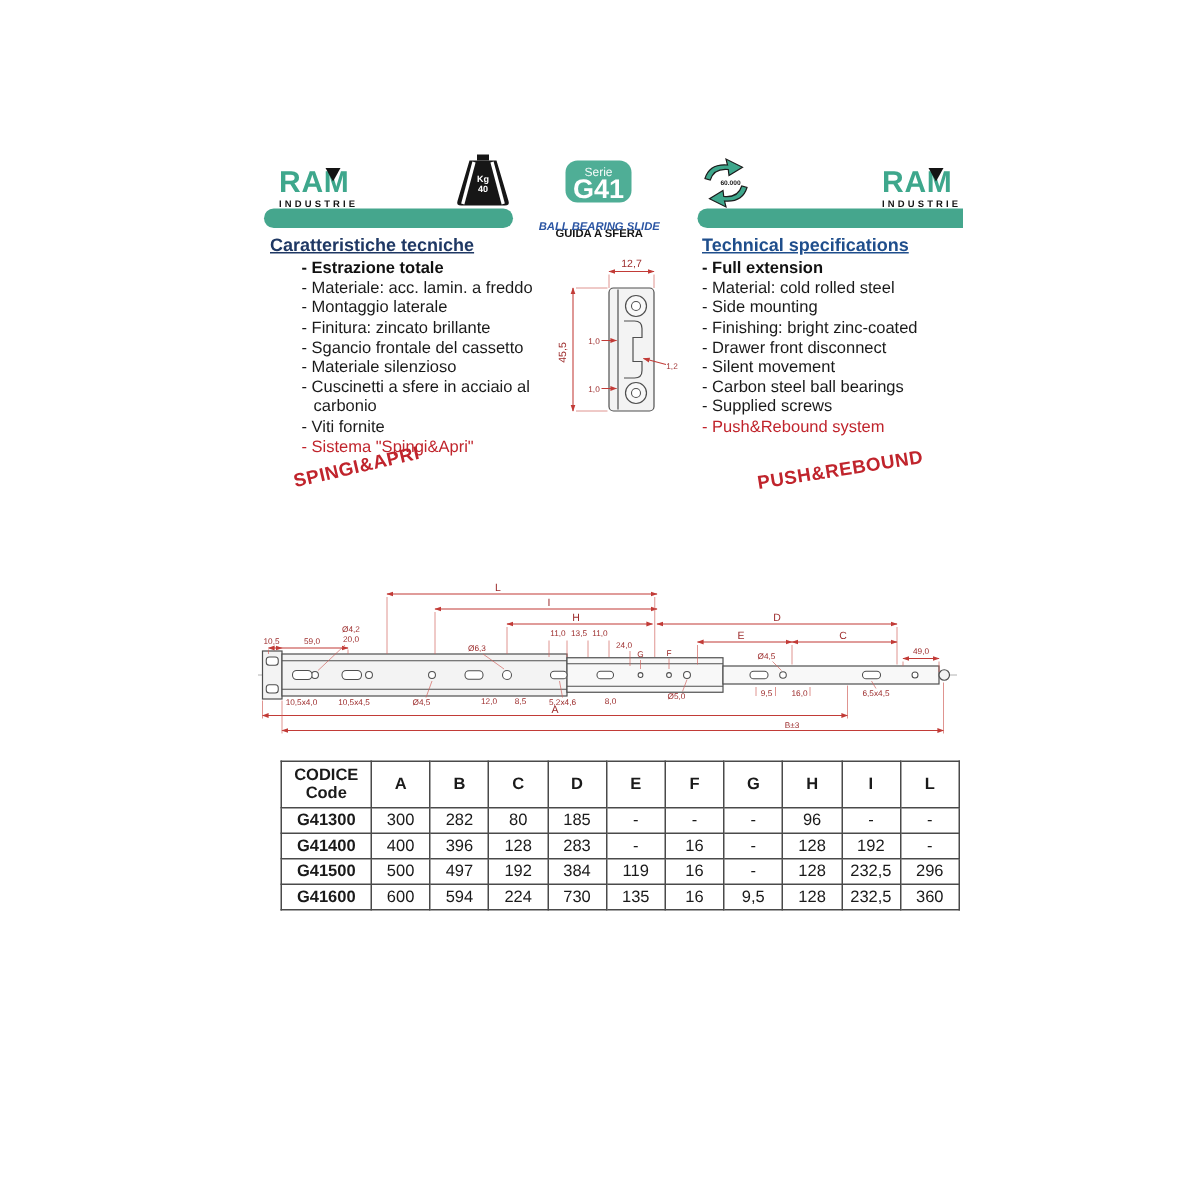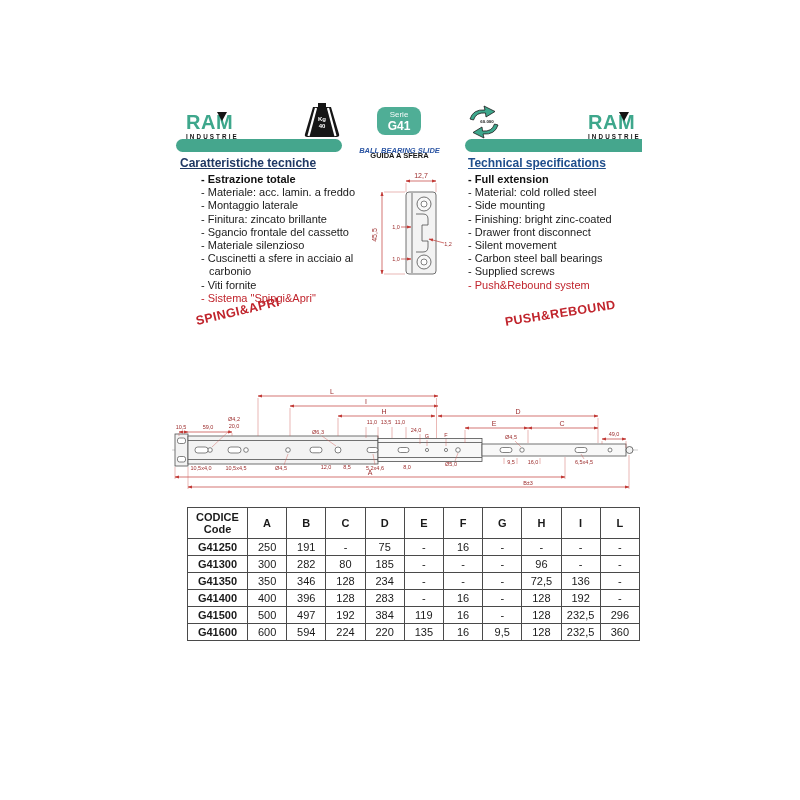--- a/index.html
+++ b/index.html
@@ -10,21 +10,21 @@
   
   .logo .word{font-weight:800;font-size:20px;line-height:1;color:#3ea78c;letter-spacing:0.5px;position:relative;}
   .logo .tri{position:absolute;left:31px;top:0;width:0;height:0;
              border-left:5px solid transparent;border-right:5px solid transparent;border-top:9px solid #141414;}
   .logo .sub{font-weight:bold;font-size:6.3px;letter-spacing:2.1px;color:#141414;margin-top:1px;}
   .tealbar{background:#45a68d;border-radius:7px;height:13px;}
 
   
   .badge{width:44px;height:28px;background:#4fae96;border-radius:8px;color:#fff;text-align:center;}
   .badge .t{font-size:8px;line-height:9px;padding-top:3px;opacity:.95;text-align:center;}
-  .badge .m{font-size:12px;font-weight:bold;line-height:14px;}
+  .badge .m{font-size:18px;font-weight:bold;line-height:14px;}
   .sub-it{font-size:7.5px;font-weight:bold;color:#141414;text-align:center;margin-top:14px;}
   .sub-en{font-size:7.5px;font-weight:bold;color:#2b55a3;text-align:center;font-style:italic;}
 
   
   .spec-title{font-size:12px;font-weight:bold;text-decoration:underline;}
   .title-it{color:#1f3864;}
   .title-en{color:#1f4e8c;}
   .spec-list{font-size:11px;line-height:13.2px;}
   .spec-item{padding-left:8px;text-indent:-8px;}
   .spec-item.bold{font-weight:bold;color:#111;}
@@ -294,56 +294,30 @@
           <th>E</th>
           <th>F</th>
           <th>G</th>
           <th>H</th>
           <th>I</th>
           <th>L</th>
         </tr>
     </thead>
     <tbody>
         <tr>
-          <td class="code">G41250</td>
-          <td>250</td>
-          <td>191</td>
-          <td>-</td>
-          <td>75</td>
-          <td>-</td>
-          <td>16</td>
-          <td>-</td>
-          <td>-</td>
-          <td>-</td>
-          <td>-</td>
-        </tr>
-        <tr>
           <td class="code">G41300</td>
           <td>300</td>
           <td>282</td>
           <td>80</td>
           <td>185</td>
           <td>-</td>
           <td>-</td>
           <td>-</td>
           <td>96</td>
           <td>-</td>
-          <td>-</td>
-        </tr>
-        <tr>
-          <td class="code">G41350</td>
-          <td>350</td>
-          <td>346</td>
-          <td>128</td>
-          <td>234</td>
-          <td>-</td>
-          <td>-</td>
-          <td>-</td>
-          <td>72,5</td>
-          <td>136</td>
           <td>-</td>
         </tr>
         <tr>
           <td class="code">G41400</td>
           <td>400</td>
           <td>396</td>
           <td>128</td>
           <td>283</td>
           <td>-</td>
           <td>16</td>
@@ -363,21 +337,21 @@
           <td>-</td>
           <td>128</td>
           <td>232,5</td>
           <td>296</td>
         </tr>
         <tr>
           <td class="code">G41600</td>
           <td>600</td>
           <td>594</td>
           <td>224</td>
-          <td>220</td>
+          <td>730</td>
           <td>135</td>
           <td>16</td>
           <td>9,5</td>
           <td>128</td>
           <td>232,5</td>
           <td>360</td>
         </tr>
       </tbody>
   </table>
 

